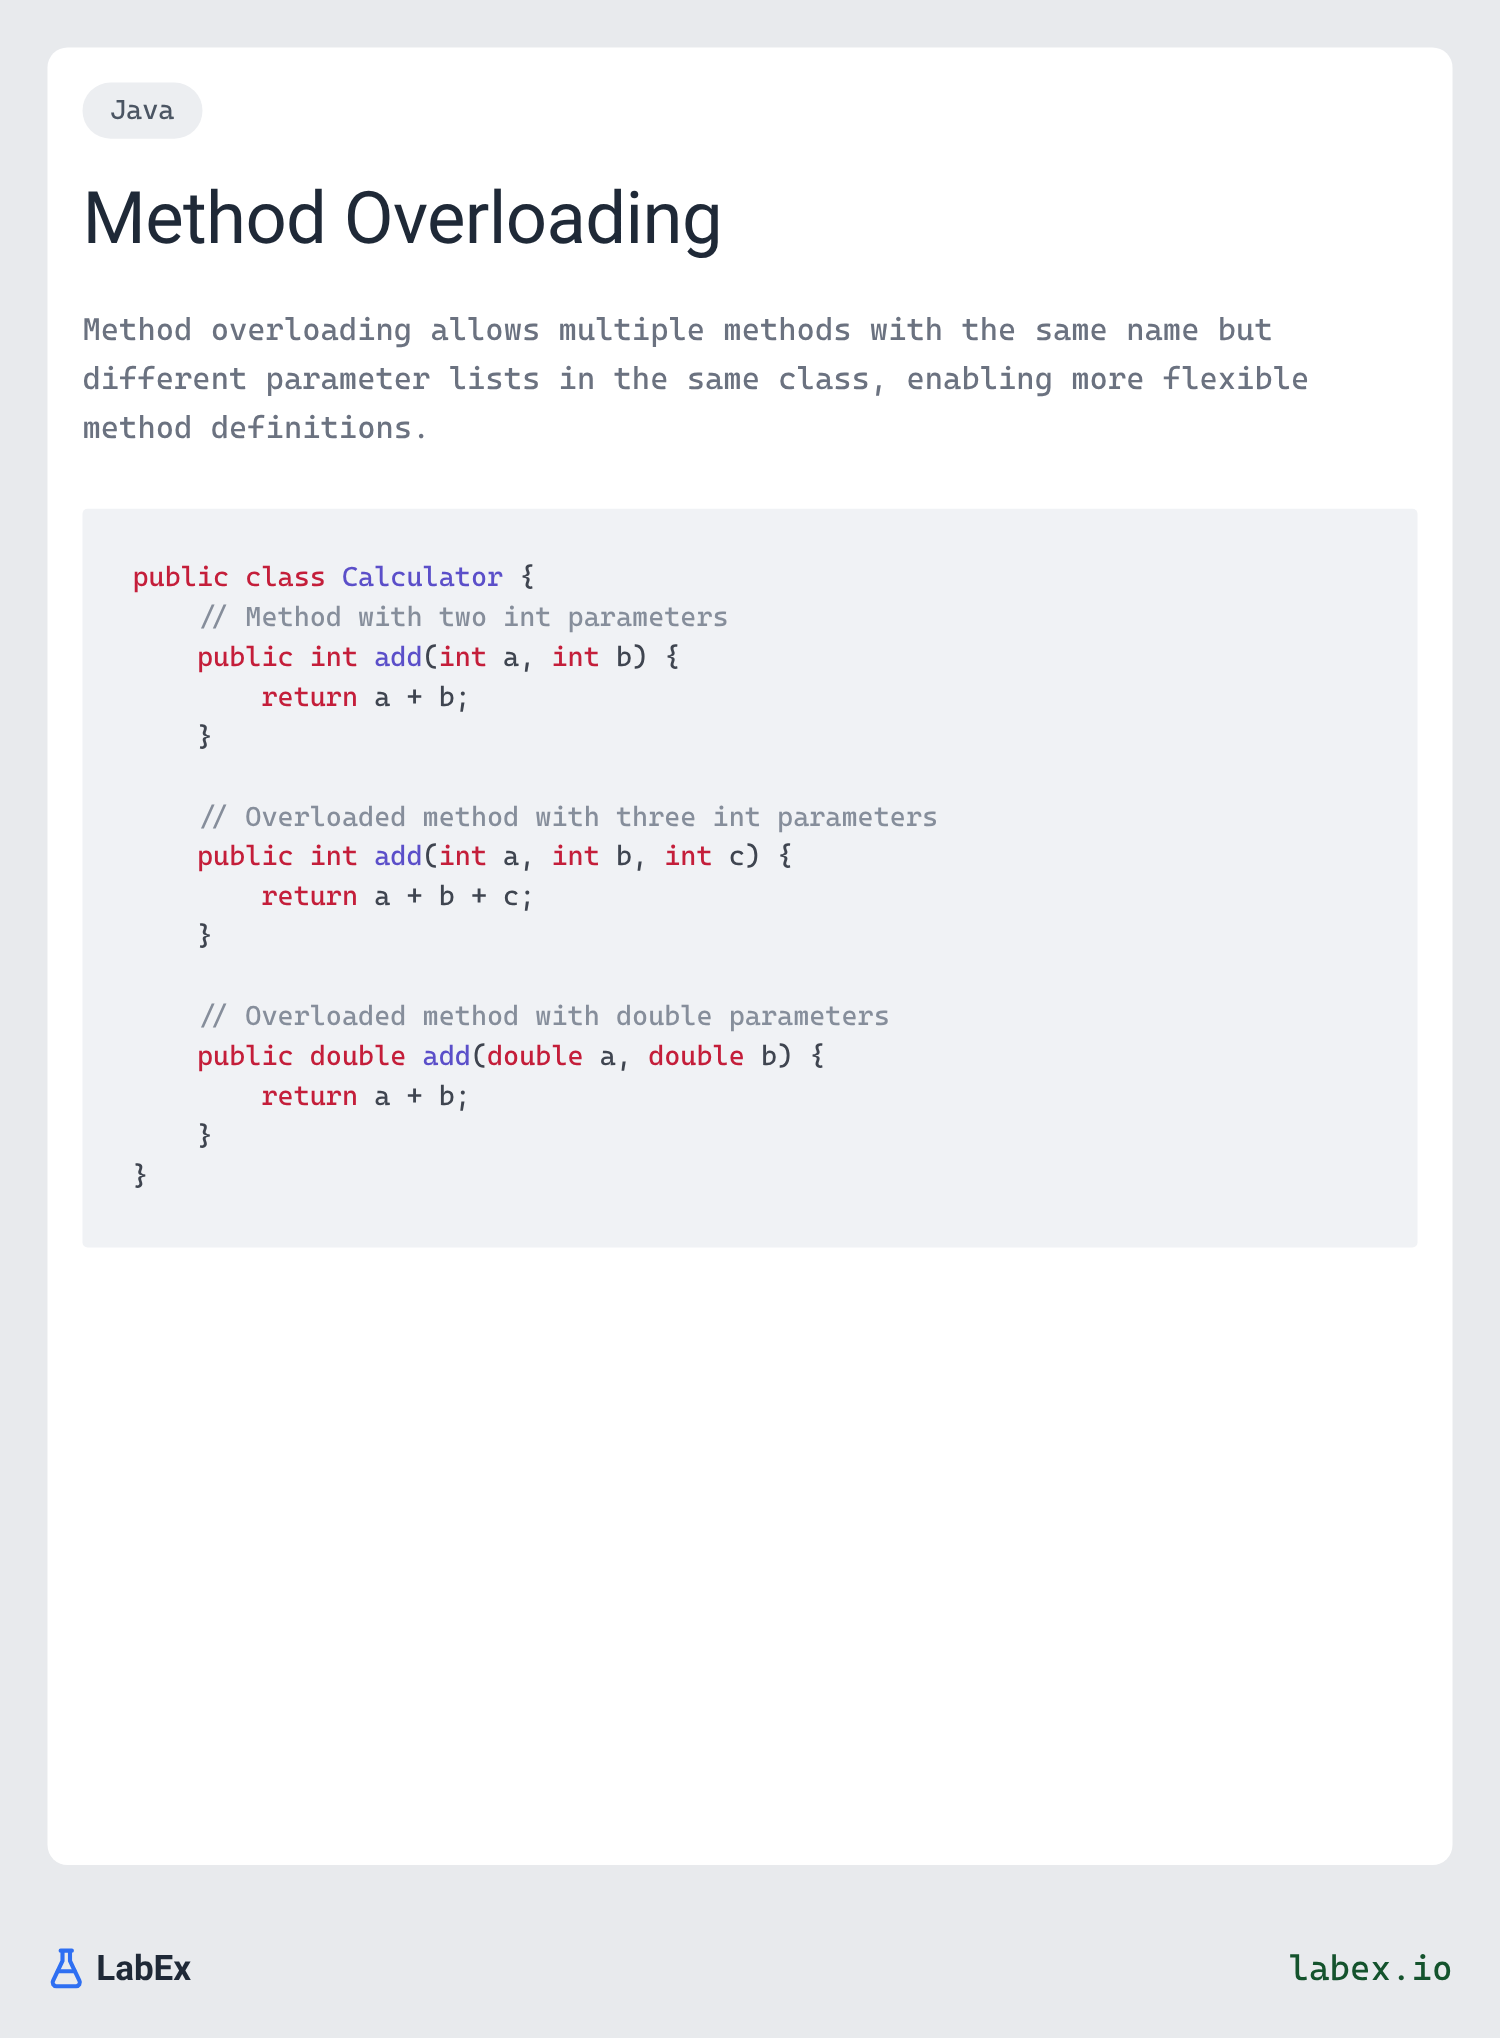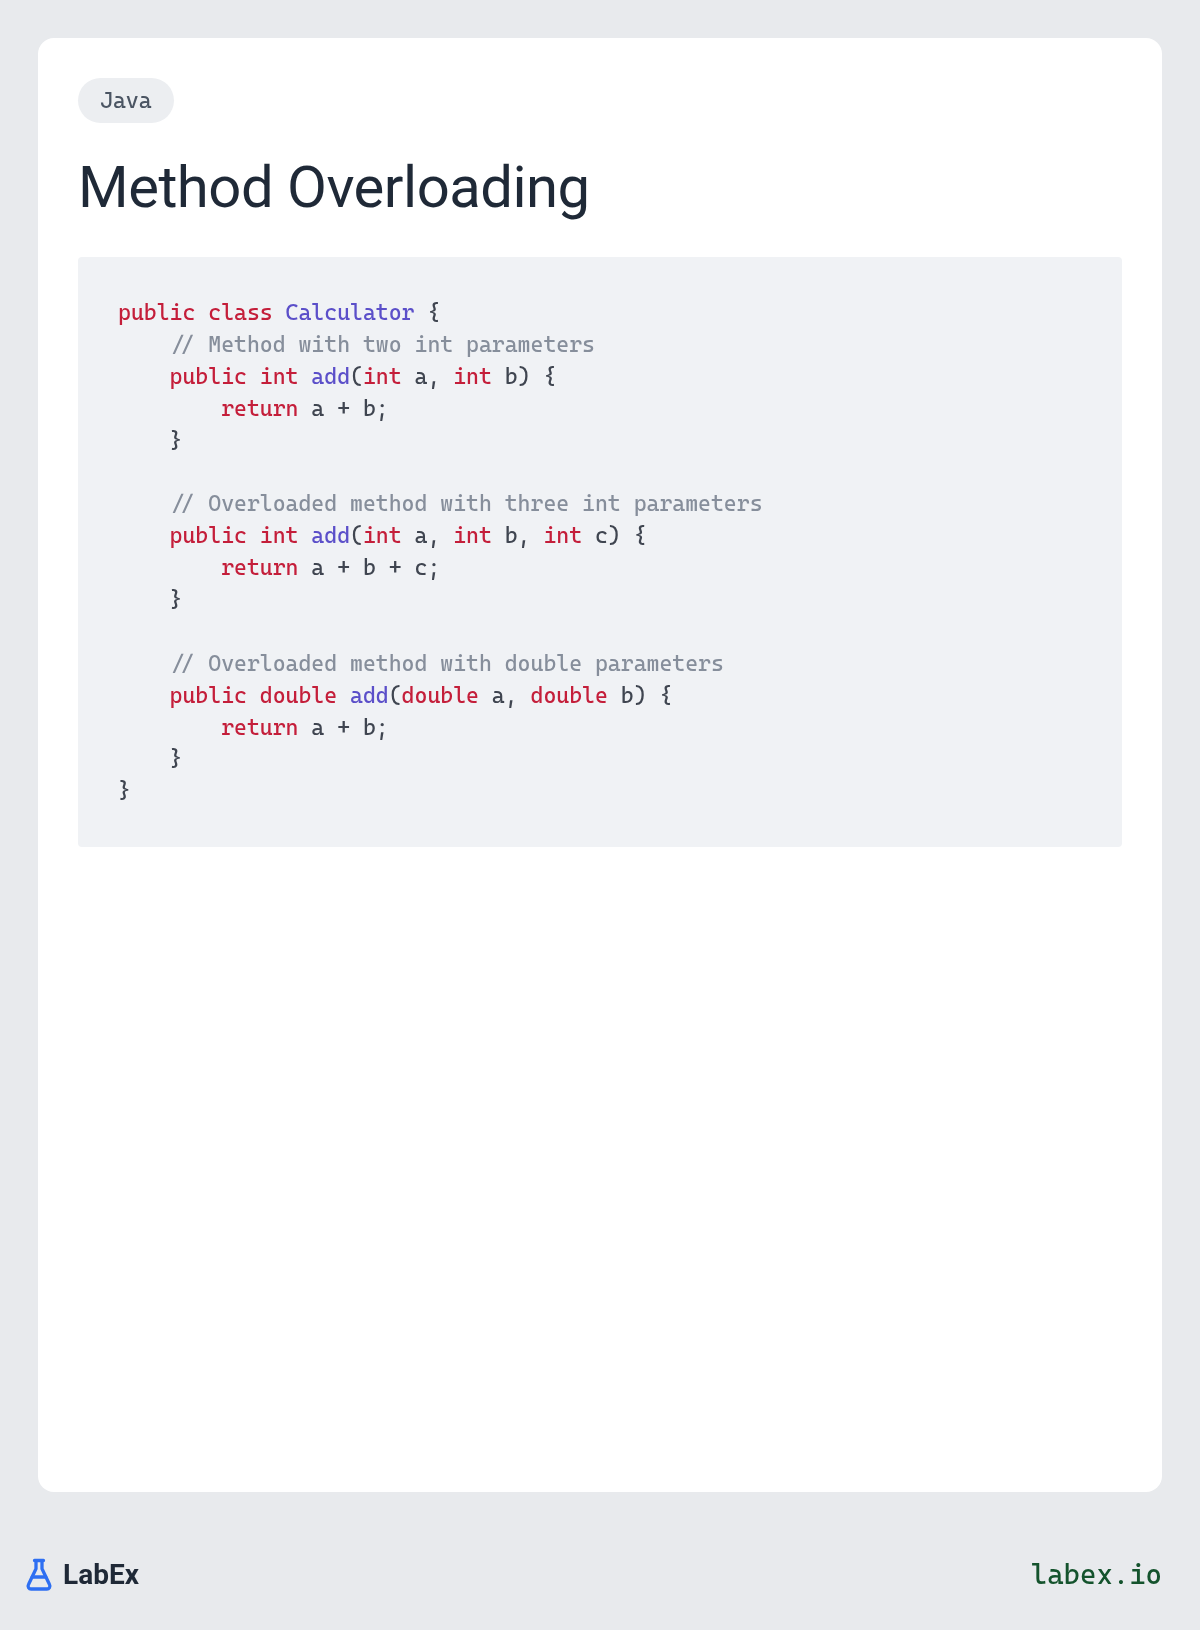--- a/index.html
+++ b/index.html
@@ -11,21 +11,21 @@
       background-color: #e8eaed;
       font-family: -apple-system, BlinkMacSystemFont, 'Segoe UI', Roboto, Helvetica, Arial, sans-serif;
       width: 1200px;
       height: 1630px;
       padding: 38px;
       position: relative;
     }
     .card {
       background-color: #ffffff;
       border-radius: 16px;
-      padding: 40px;
+      padding: 28px;
       height: calc(100% - 100px);
     }
     .tag {
       display: inline-block;
       background-color: #eceef1;
       color: #4b5563;
       font-family: 'SF Mono', Monaco, 'Cascadia Code', 'Courier New', monospace;
       font-size: 22px;
       padding: 10px 22px;
       border-radius: 999px;
@@ -65,21 +65,21 @@
     .tok-keyword { color: #c41e3a; }
     .tok-type { color: #c41e3a; }
     .tok-classname { color: #5b4fc9; }
     .tok-method { color: #5b4fc9; }
     .tok-comment { color: #868e9b; }
     .tok-punct { color: #3f4550; }
     .tok-var { color: #3f4550; }
     .footer {
       position: absolute;
       bottom: 38px;
-      left: 21px;
+      left: 35px;
       right: 38px;
       display: flex;
       justify-content: space-between;
       align-items: center;
       gap: 12px;
     }
     .logo-wrap {
       display: flex;
       align-items: center;
       gap: 6px;
@@ -98,20 +98,21 @@
       font-size: 28px;
       color: #14532d;
     }
   </style>
 </head>
 <body>
 
 <div class="card">
   <div class="tag">Java</div>
   <h1 class="title">Method Overloading</h1>
+  <p class="description">Method overloading allows multiple methods with the same name but different parameter lists in the same class, enabling more flexible method definitions.</p>
   <div class="code-block"><span class="tok-keyword">public</span> <span class="tok-keyword">class</span> <span class="tok-classname">Calculator</span><span class="tok-punct"> {</span>
     <span class="tok-comment">// Method with two int parameters</span>
     <span class="tok-keyword">public</span> <span class="tok-type">int</span> <span class="tok-method">add</span><span class="tok-punct">(</span><span class="tok-type">int</span><span class="tok-var"> a, </span><span class="tok-type">int</span><span class="tok-var"> b</span><span class="tok-punct">)</span><span class="tok-punct"> {</span>
         <span class="tok-keyword">return</span><span class="tok-var"> a + b;</span>
     <span class="tok-punct">}</span>
 
     <span class="tok-comment">// Overloaded method with three int parameters</span>
     <span class="tok-keyword">public</span> <span class="tok-type">int</span> <span class="tok-method">add</span><span class="tok-punct">(</span><span class="tok-type">int</span><span class="tok-var"> a, </span><span class="tok-type">int</span><span class="tok-var"> b, </span><span class="tok-type">int</span><span class="tok-var"> c</span><span class="tok-punct">)</span><span class="tok-punct"> {</span>
         <span class="tok-keyword">return</span><span class="tok-var"> a + b + c;</span>
     <span class="tok-punct">}</span>

